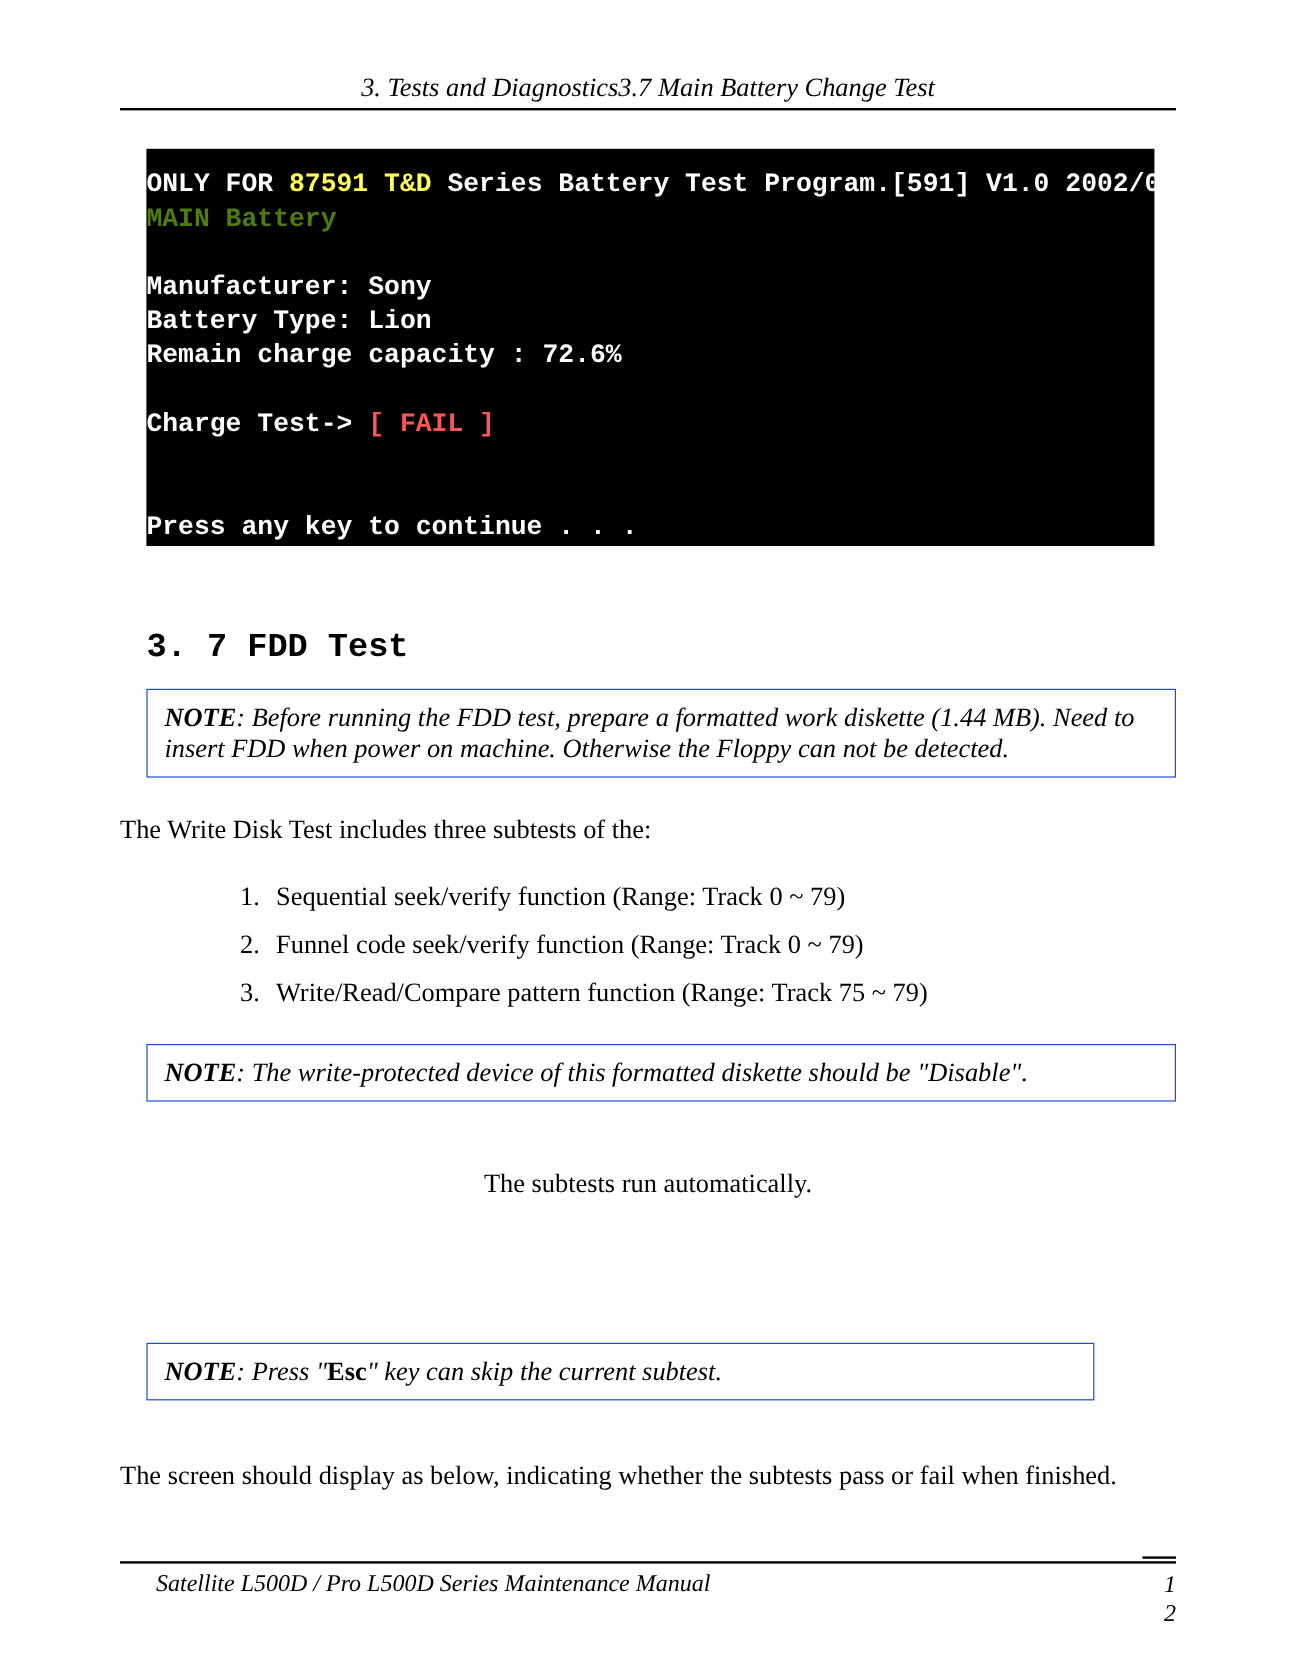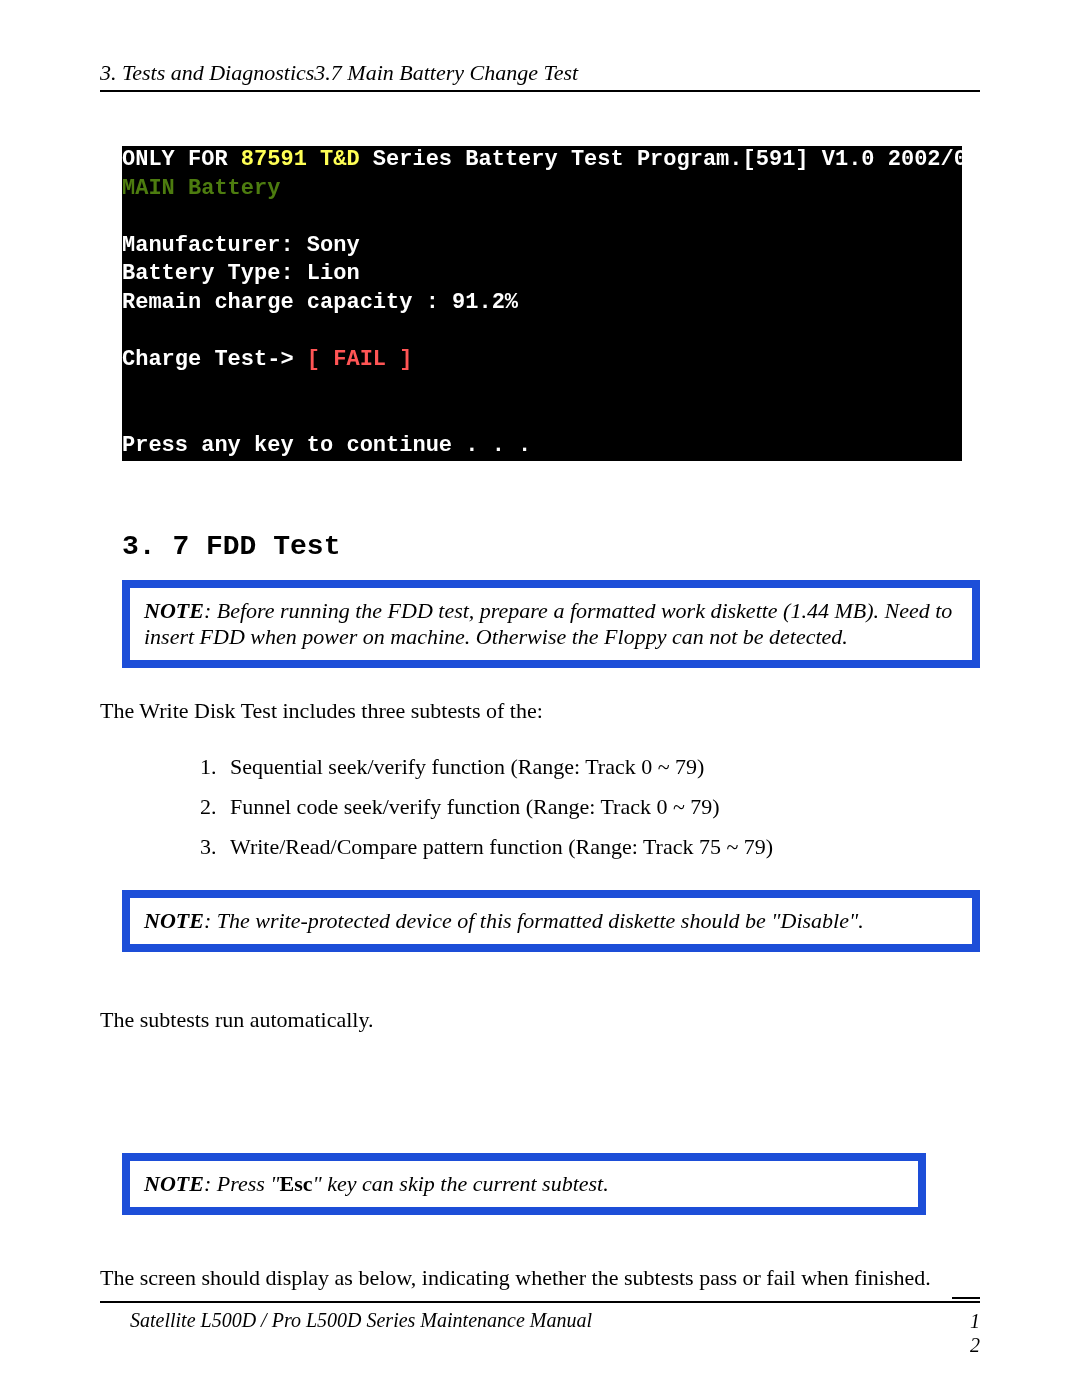--- a/index.html
+++ b/index.html
@@ -11,49 +11,49 @@
   }
   .page {
     width: 1080px;
     height: 1397px;
     box-sizing: border-box;
     padding: 60px 100px 40px 100px;
     position: relative;
   }
   .header {
     display: flex;
-    justify-content: flex-start;
+    justify-content: center;
     font-style: italic;
     font-size: 22px;
     border-bottom: 2px solid #000;
     padding-bottom: 4px;
   }
   .terminal {
-    margin: 54px 0 0 22px;
+    margin: 32px 0 0 22px;
     background: #000;
     font-family: "Courier New", monospace;
     font-weight: bold;
     font-size: 22px;
     line-height: 1.3;
-    padding: 0 0 0 0;
+    padding: 16px 0 0 0;
     width: 840px;
   }
   .terminal .line { white-space: pre; }
   .w { color: #fff; }
   .y { color: #ffff55; }
   .m { color: #4d7c0f; }
   .r { color: #ff5555; text-align: right; }
   .section-title {
     font-family: Liberation Mono, monospace;
     font-weight: bold;
     font-size: 28px;
     margin: 70px 0 18px 22px;
   }
   .note-box {
-    border: 8px solid #1d4ed8;
+    border: 1px solid #1d4ed8;
     margin: 0 0 0 22px;
     padding: 10px 14px;
     font-size: 22px;
     font-style: italic;
   }
   .note-box .label { font-weight: bold; font-style: italic; }
   .body-text {
     font-size: 22px;
     margin: 30px 0 0 0;
   }
@@ -104,21 +104,21 @@
     <span>3.  Tests and Diagnostics</span>
     <span>3.7 Main Battery Change Test</span>
   </div>
 
   <div class="terminal">
     <div class="line"><span class="w">ONLY FOR </span><span class="y">87591 T&amp;D</span><span class="w"> Series Battery Test Program.[591] V1.0 2002/07/23</span></div>
     <div class="line"><span class="m">MAIN Battery</span></div>
     <div class="line">&nbsp;</div>
     <div class="line"><span class="w">Manufacturer: Sony</span></div>
     <div class="line"><span class="w">Battery Type: Lion</span></div>
-    <div class="line"><span class="w">Remain charge capacity : 91.2%</span></div>
+    <div class="line"><span class="w">Remain charge capacity : 72.6%</span></div>
     <div class="line">&nbsp;</div>
     <div class="line"><span class="w">Charge Test-&gt; </span><span class="r">[ FAIL ]</span></div>
     <div class="line">&nbsp;</div>
     <div class="line">&nbsp;</div>
     <div class="line"><span class="w">Press any key to continue . . .</span></div>
   </div>
 
   <div class="section-title">3. 7 FDD Test</div>
 
   <div class="note-box">
@@ -139,21 +139,21 @@
     <div class="item">
         <span class="num">3.</span>
         <span>Write/Read/Compare pattern function (Range: Track 75 ~ 79)</span>
       </div>
   </div>
 
   <div class="note-box">
     <span class="label">NOTE</span><span>:  The write-protected device of this formatted diskette should be "Disable".</span>
   </div>
 
-  <div class="body-text" style="margin-top:55px;">The subtests run automatically.</div>
+  <div class="body-text" style="margin-top:55px;text-align:center;">The subtests run automatically.</div>
 
   <div class="note-box" style="margin-top:120px; width:760px;">
     <span class="label">NOTE</span><span>:  Press "</span><span style="font-weight:bold; font-style:normal;margin-top:36px;">Esc</span><span>" key can skip the current subtest.</span>
   </div>
 
   <div class="body-text" style="margin-top:50px;">The screen should display as below, indicating whether the subtests pass or fail when finished.</div>
 
   <div class="footer">
     <div style="display:flex; justify-content:flex-end;">
         <div class="pn-rule"></div>

